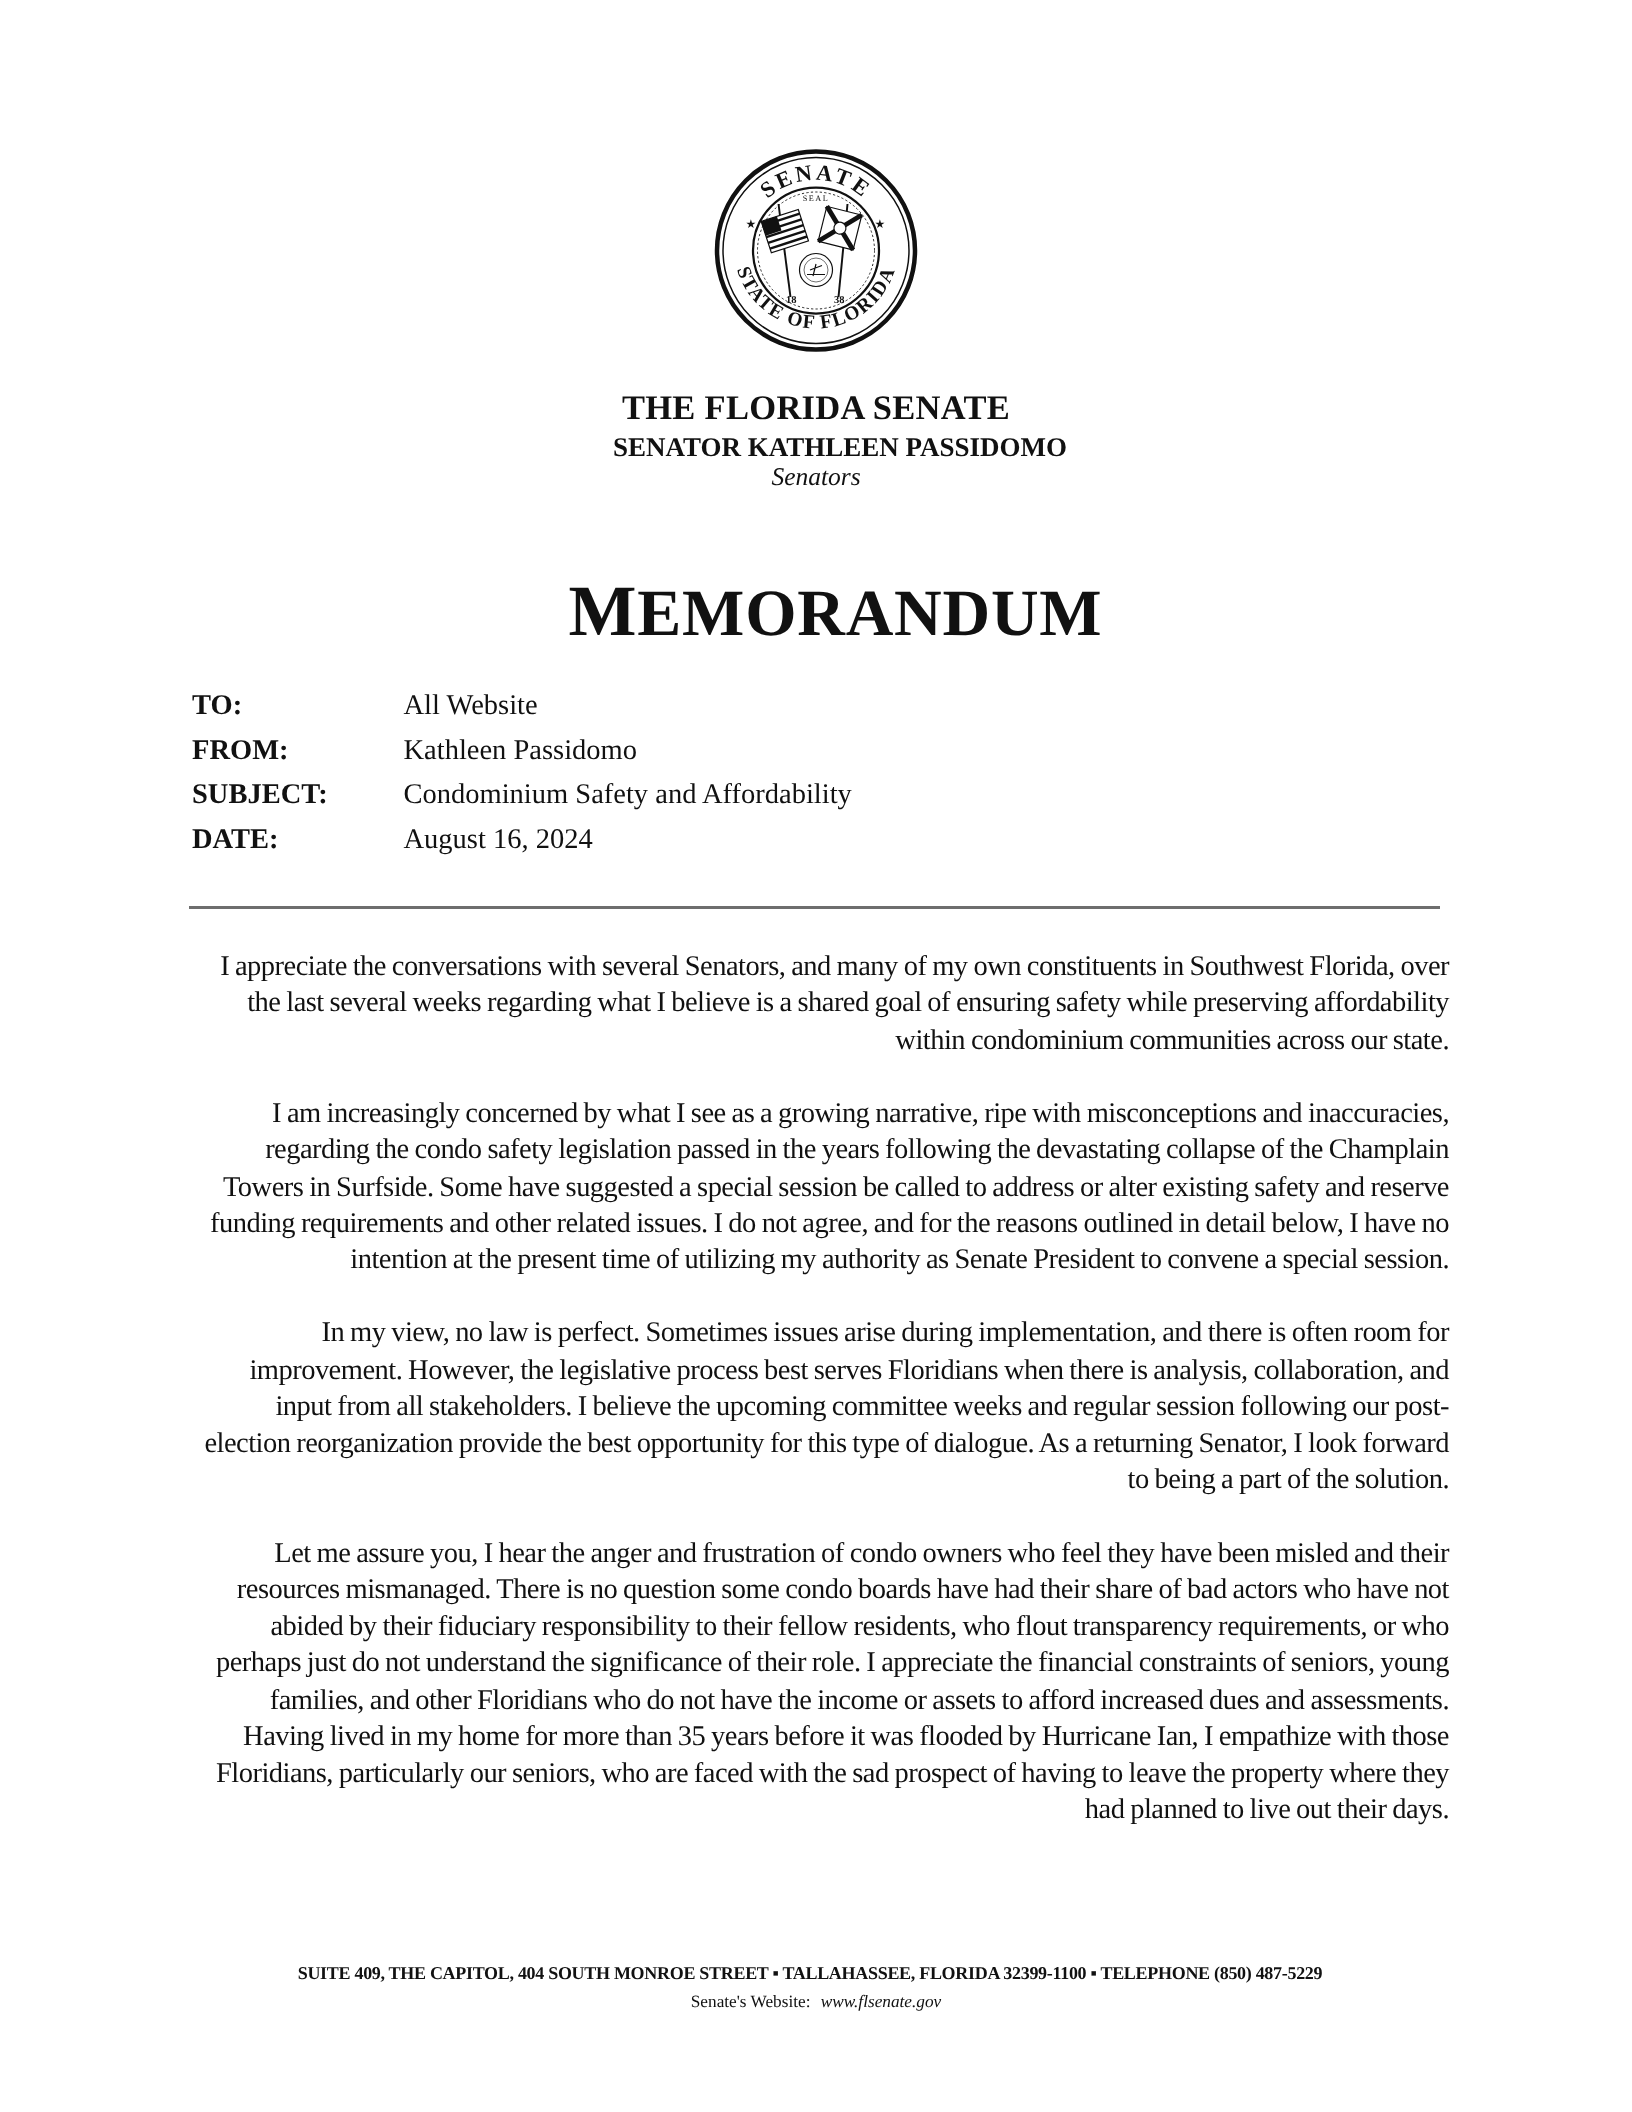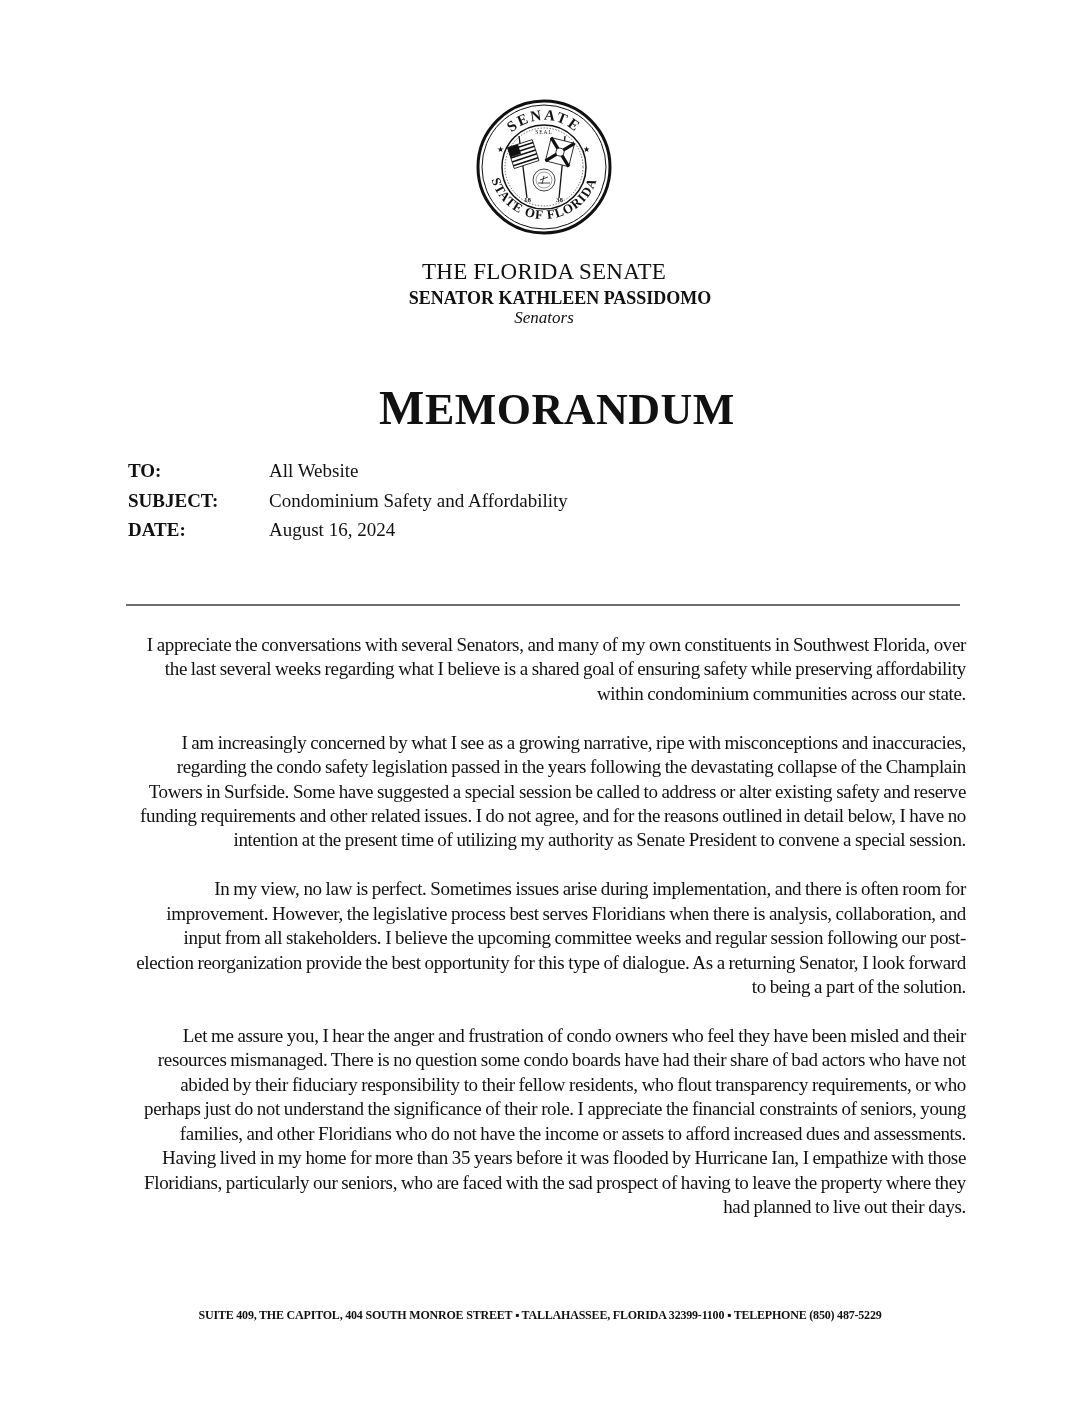--- a/index.html
+++ b/index.html
@@ -31,21 +31,21 @@
     }
     .letterhead {
       position: absolute;
       left: 0;
       width: 1088px;
       text-align: center;
     }
     .lh-senate {
       top: 259px;
       font-size: 23px;
-      font-weight: normal;
+      font-weight: bold;
       letter-spacing: 0.2px;
     }
     .lh-senator {
       top: 288px;
       font-size: 18px;
       font-weight: bold;
       margin-left: 16px;
     }
     .lh-title {
       top: 308px;
@@ -187,33 +187,41 @@
   <div class="letterhead lh-title">Senators</div>
 
   <div class="memo-heading"><span class="cap">M</span><span>EMORANDUM</span></div>
 
   <div class="header-fields">
     <div class="hf-row">
       <span class="hf-label">TO:</span>
       <span class="hf-value">All Website</span>
     </div>
     <div class="hf-row">
+      <span class="hf-label">FROM:</span>
+      <span class="hf-value">Kathleen Passidomo</span>
+    </div>
+    <div class="hf-row">
       <span class="hf-label">SUBJECT:</span>
       <span class="hf-value">Condominium Safety and Affordability</span>
     </div>
     <div class="hf-row">
       <span class="hf-label">DATE:</span>
       <span class="hf-value">August 16, 2024</span>
     </div>
   </div>
 
   <div class="divider"></div>
 
   <div class="body-text">
     <p>I appreciate the conversations with several Senators, and many of my own constituents in Southwest Florida, over the last several weeks regarding what I believe is a shared goal of ensuring safety while preserving affordability within condominium communities across our state.</p>
     <p>I am increasingly concerned by what I see as a growing narrative, ripe with misconceptions and inaccuracies, regarding the condo safety legislation passed in the years following the devastating collapse of the Champlain Towers in Surfside. Some have suggested a special session be called to address or alter existing safety and reserve funding requirements and other related issues. I do not agree, and for the reasons outlined in detail below, I have no intention at the present time of utilizing my authority as Senate President to convene a special session.</p>
     <p>In my view, no law is perfect. Sometimes issues arise during implementation, and there is often room for improvement. However, the legislative process best serves Floridians when there is analysis, collaboration, and input from all stakeholders. I believe the upcoming committee weeks and regular session following our post-election reorganization provide the best opportunity for this type of dialogue. As a returning Senator, I look forward to being a part of the solution.</p>
     <p>Let me assure you, I hear the anger and frustration of condo owners who feel they have been misled and their resources mismanaged. There is no question some condo boards have had their share of bad actors who have not abided by their fiduciary responsibility to their fellow residents, who flout transparency requirements, or who perhaps just do not understand the significance of their role. I appreciate the financial constraints of seniors, young families, and other Floridians who do not have the income or assets to afford increased dues and assessments. Having lived in my home for more than 35 years before it was flooded by Hurricane Ian, I empathize with those Floridians, particularly our seniors, who are faced with the sad prospect of having to leave the property where they had planned to live out their days.</p>
   </div>
 
   <div class="footer-address">SUITE 409, THE CAPITOL, 404 SOUTH MONROE STREET ▪ TALLAHASSEE, FLORIDA 32399-1100 ▪ TELEPHONE (850) 487-5229</div>
+  <div class="footer-website">
+    <span>Senate's Website:</span>
+    <span class="url">www.flsenate.gov</span>
+  </div>
 
 </div>
 
 </body></html>

